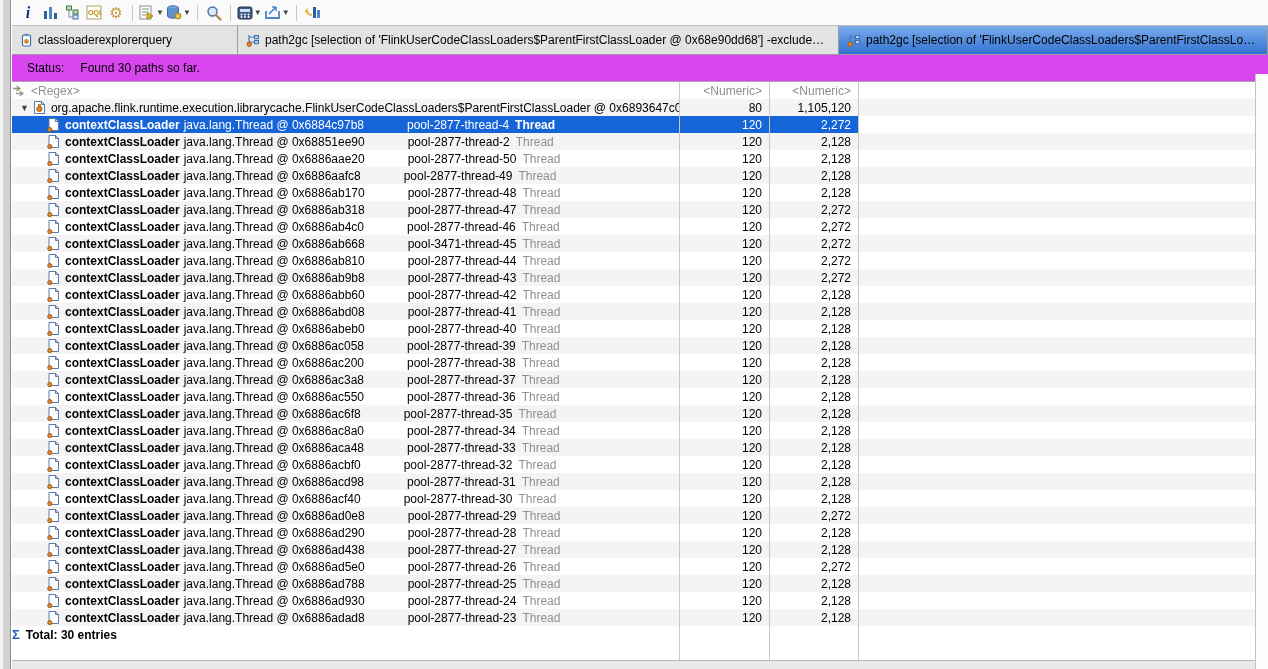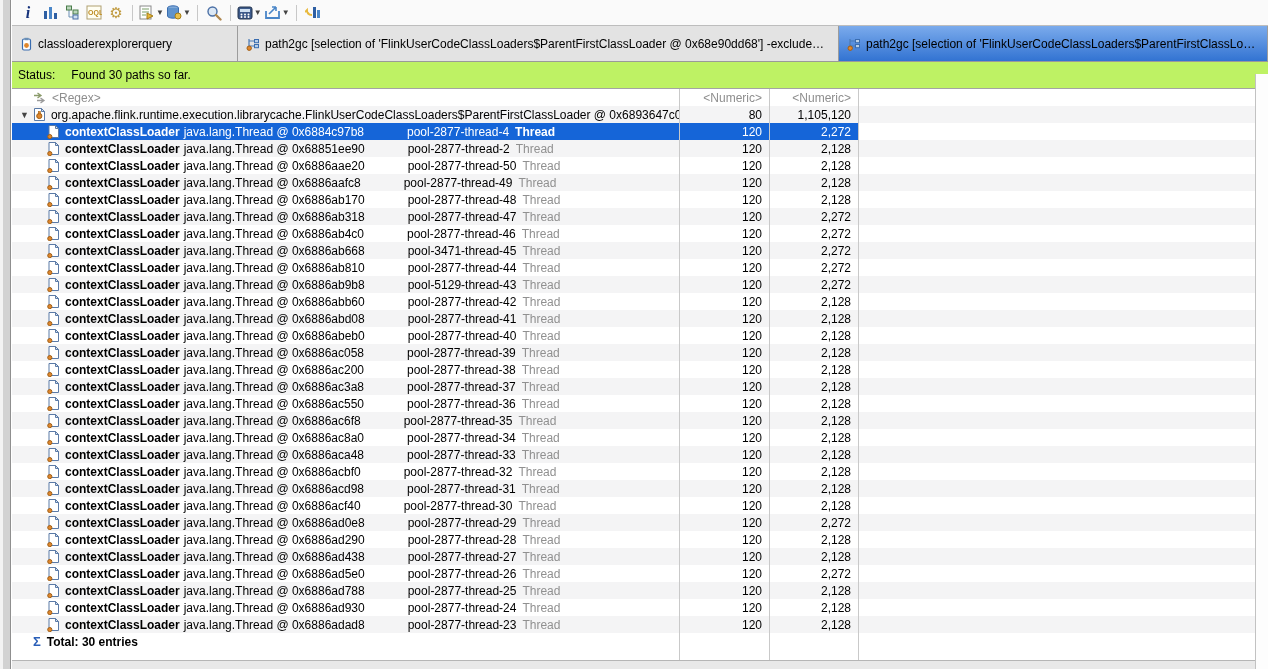--- a/index.html
+++ b/index.html
@@ -15,47 +15,47 @@
 
   
   .toolbar { height:25px; display:flex; align-items:center; padding-left:5px; background:#fafafa; }
   .tbtn { height:21px; min-width:22px; display:flex; align-items:center; justify-content:center; padding:0 1px; }
   .tsep { width:1px; height:16px; background:#c8c8c8; margin:0 5px; }
   .dd { font-size:8px; color:#444; margin-left:1px; line-height:1; }
   .info-glyph { font-family:"Liberation Serif",serif; font-weight:bold; font-style:italic; font-size:16px; color:#17337c; }
   .gear-glyph { font-size:15px; color:#c09a3e; line-height:1; }
 
   
-  .tabbar { height:37px; display:flex; border-top:1px solid #bdbdbd; border-bottom:1px solid #9a9a9a; background:#8b5cf6; overflow:hidden;text-align:center; }
+  .tabbar { height:30px; display:flex; border-top:1px solid #bdbdbd; border-bottom:1px solid #9a9a9a; background:#8b5cf6; overflow:hidden;text-align:center; }
   .tab { display:flex; align-items:center; gap:5px; padding:0 8px; font-size:12px; color:#000;
     background:#e3e3e3; border-right:1px solid #9c9c9c; white-space:nowrap; overflow:hidden; flex:0 0 auto; }
   .tab .lbl { overflow:hidden; text-overflow:ellipsis; }
   .tab.selected { background:linear-gradient(#7babec,#3273d2); }
 
   
-  .statusbar { height:27px; background:#bef264; border-bottom:1px solid #a4a4a4;
-    display:flex; align-items:center; font-size:12px; padding-left:6px; }
+  .statusbar { height:27px; background:#d946ef; border-bottom:1px solid #a4a4a4;
+    display:flex; align-items:center; font-size:12px; padding-left:15px; }
   .statusbar .slabel { margin-right:16px; }
 
   
   .table { position:relative; width:1256px; height:595px; }
   .thead { height:17px; display:grid; grid-template-columns:667px 90px 89px 1fr;
     align-items:center; font-size:12px; border-bottom:1px solid #c3c3c3; background:#fff; }
   .th { padding:0 5px; white-space:nowrap; overflow:hidden; }
   .th.right { text-align:right; padding-right:7px; }
   .row { height:17px; display:grid; grid-template-columns:667px 90px 89px 1fr;
     align-items:center; font-size:12px; white-space:nowrap; }
   .row.stripe { background:#f4f4f5; }
   .row.selected { background-image:linear-gradient(to right,#1565d8 0,#1565d8 846px,rgba(0,0,0,0) 846px); }
   .row.selected .c1, .row.selected .num { color:#fff; }
   .c1 { display:flex; align-items:center; overflow:hidden; height:17px; }
   .c1 .ico { display:inline-flex; flex:0 0 auto; align-items:center; margin-right:5px; }
   .num { text-align:right; padding-right:7px; font-variant-numeric:tabular-nums; }
   .muted { color:#8e8e8e; }
-  .ind-filter { padding-left:21px; }
+  .ind-filter { }
   .ind-root { padding-left:8px; }
   .ind-thread { padding-left:35px; }
   .tri { font-size:9px; color:#444; margin-right:4px; flex:0 0 auto; }
   .field { font-weight:bold; margin-right:4px; }
   .typeaddr { margin-right:23px; }
   .tname { margin-right:6px;padding-left:20px; }
   .suffix { color:#909090; }
   .row.selected .suffix { color:#fff; font-weight:bold; }
   .sigma { color:#2a5fb8; font-weight:bold; font-size:13px; margin-right:6px; }
   .total-lbl { font-weight:bold; }
@@ -397,21 +397,21 @@
             <div class="c1 ind-thread">
               <span class="ico">
                 <svg width="13" height="15" viewBox="0 0 13 15">
                   <path d="M2 1.5 h6.5 l3 3 v9 h-9.5 z" fill="#fff" stroke="#5b7aa6"></path>
                   <path d="M8.5 1.5 l3 3 h-3 z" fill="#d9e4f2" stroke="#5b7aa6"></path>
                   <circle cx="2.8" cy="12.6" r="2.1" fill="#e0872d" stroke="#a15f15"></circle>
                 </svg>
               </span>
               <span class="field">contextClassLoader</span>
               <span class="typeaddr">java.lang.Thread @ 0x6886ab9b8</span>
-              <span class="tname">pool-5129-thread-43</span>
+              <span class="tname">pool-2877-thread-43</span>
               <span class="suffix">Thread</span>
             </div>
             <div class="num">120</div>
             <div class="num">2,272</div>
             <div></div>
           </div>
           <div class="row">
             <div class="c1 ind-thread">
               <span class="ico">
                 <svg width="13" height="15" viewBox="0 0 13 15">

